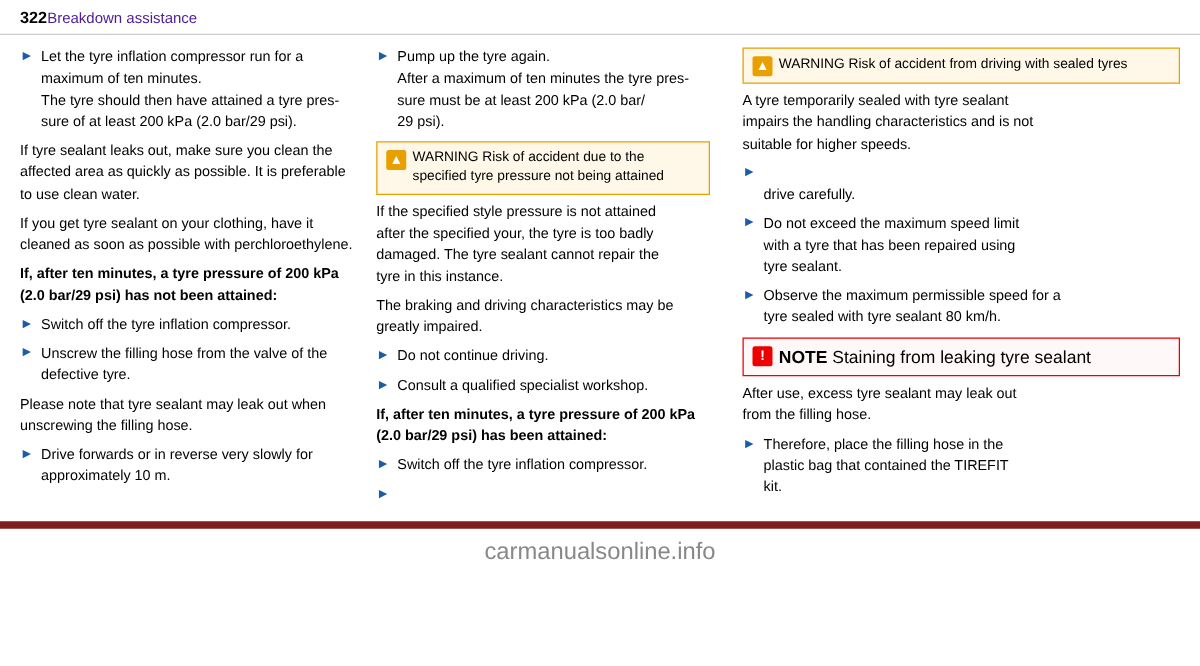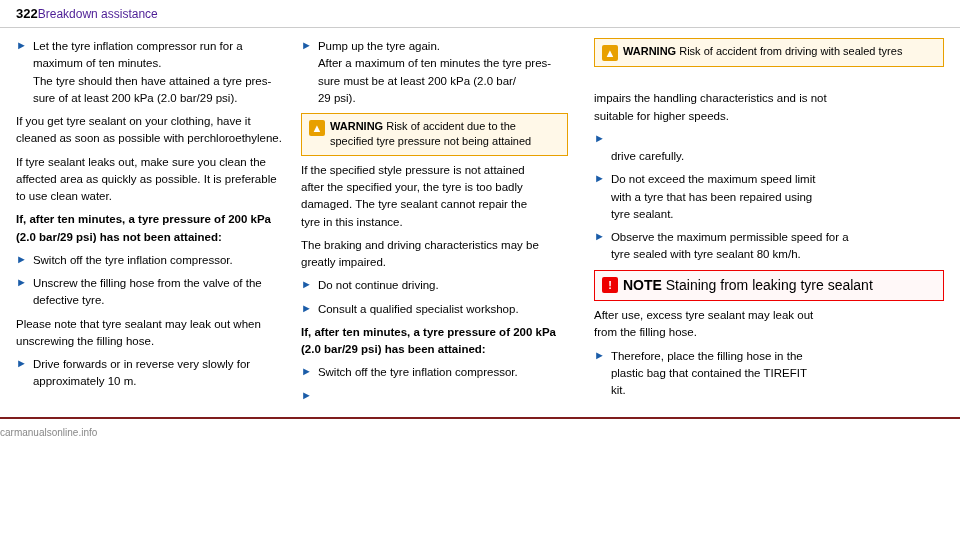--- a/index.html
+++ b/index.html
@@ -100,21 +100,21 @@
       justify-content: center;
       flex-shrink: 0;
       margin-top: 1px;
       border-radius: 2px;
     }
     .warning-text {
       font-size: 11px;
       line-height: 1.4;
     }
     .warning-label {
-      font-weight: bold;
+      font-weight: normal;
       margin-top: 48px;
     }
 
     .note-box {
       border: 1px solid #e00;
       background: #fff8f8;
       padding: 5px 7px;
       margin-bottom: 7px;
       display: flex;
       align-items: flex-start;
@@ -140,24 +140,25 @@
     }
     .note-label {
       font-weight: bold;
     }
 
     .section-gap {
       margin-bottom: 6px;
     }
 
     .watermark {
-      font-size: 10px;
+      text-align: center;
+      font-size: 19px;
       color: #888;
       padding: 8px 0 4px 0;
-      border-top: 2px solid #7f1d1d;
+      border-top: 6px solid #7f1d1d;
     }
   </style>
 </head>
 <body>
 
 <div class="page-header">
   <span class="page-number">322</span>
   <span class="page-title-text">Breakdown assistance</span>
 </div>
 
@@ -168,23 +169,23 @@
     <div class="bullet-item">
       <span class="bullet-arrow">►</span>
       <span class="bullet-text">
         <span>Let the tyre inflation compressor run for a</span><br>
         <span>maximum of ten minutes.</span><br>
         <span>The tyre should then have attained a tyre pres-</span><br>
         <span>sure of at least 200 kPa (2.0 bar/29 psi).</span>
       </span>
     </div>
 
+    <div class="para section-gap">If tyre sealant leaks out, make sure you clean the affected area as quickly as possible. It is preferable to use clean water.</div>
+
     <div class="para section-gap">If you get tyre sealant on your clothing, have it cleaned as soon as possible with perchloroethylene.</div>
-
-    <div class="para section-gap">If tyre sealant leaks out, make sure you clean the affected area as quickly as possible. It is preferable to use clean water.</div>
 
     <div class="bold-para section-gap">If, after ten minutes, a tyre pressure of 200 kPa (2.0 bar/29 psi) has not been attained:</div>
 
     <div class="bullet-item">
       <span class="bullet-arrow">►</span>
       <span class="bullet-text">Switch off the tyre inflation compressor.</span>
     </div>
 
     <div class="bullet-item">
       <span class="bullet-arrow">►</span>
@@ -262,21 +263,21 @@
 
     <div class="warning-box section-gap">
       <span class="warning-icon">▲</span>
       <span class="warning-text">
         <span class="warning-label">WARNING</span>
         <span> </span><span>Risk of accident from driving with sealed tyres</span>
       </span>
     </div>
 
     <div class="para">
-      <br>
+      <span>A tyre temporarily sealed with tyre sealant</span><br>
       <span>impairs the handling characteristics and is not</span><br>
       <span>suitable for higher speeds.</span>
     </div>
 
     <div class="bullet-item section-gap">
       <span class="bullet-arrow">►</span>
       <span class="bullet-text">
         <br>
         <span>drive carefully.</span>
       </span>

